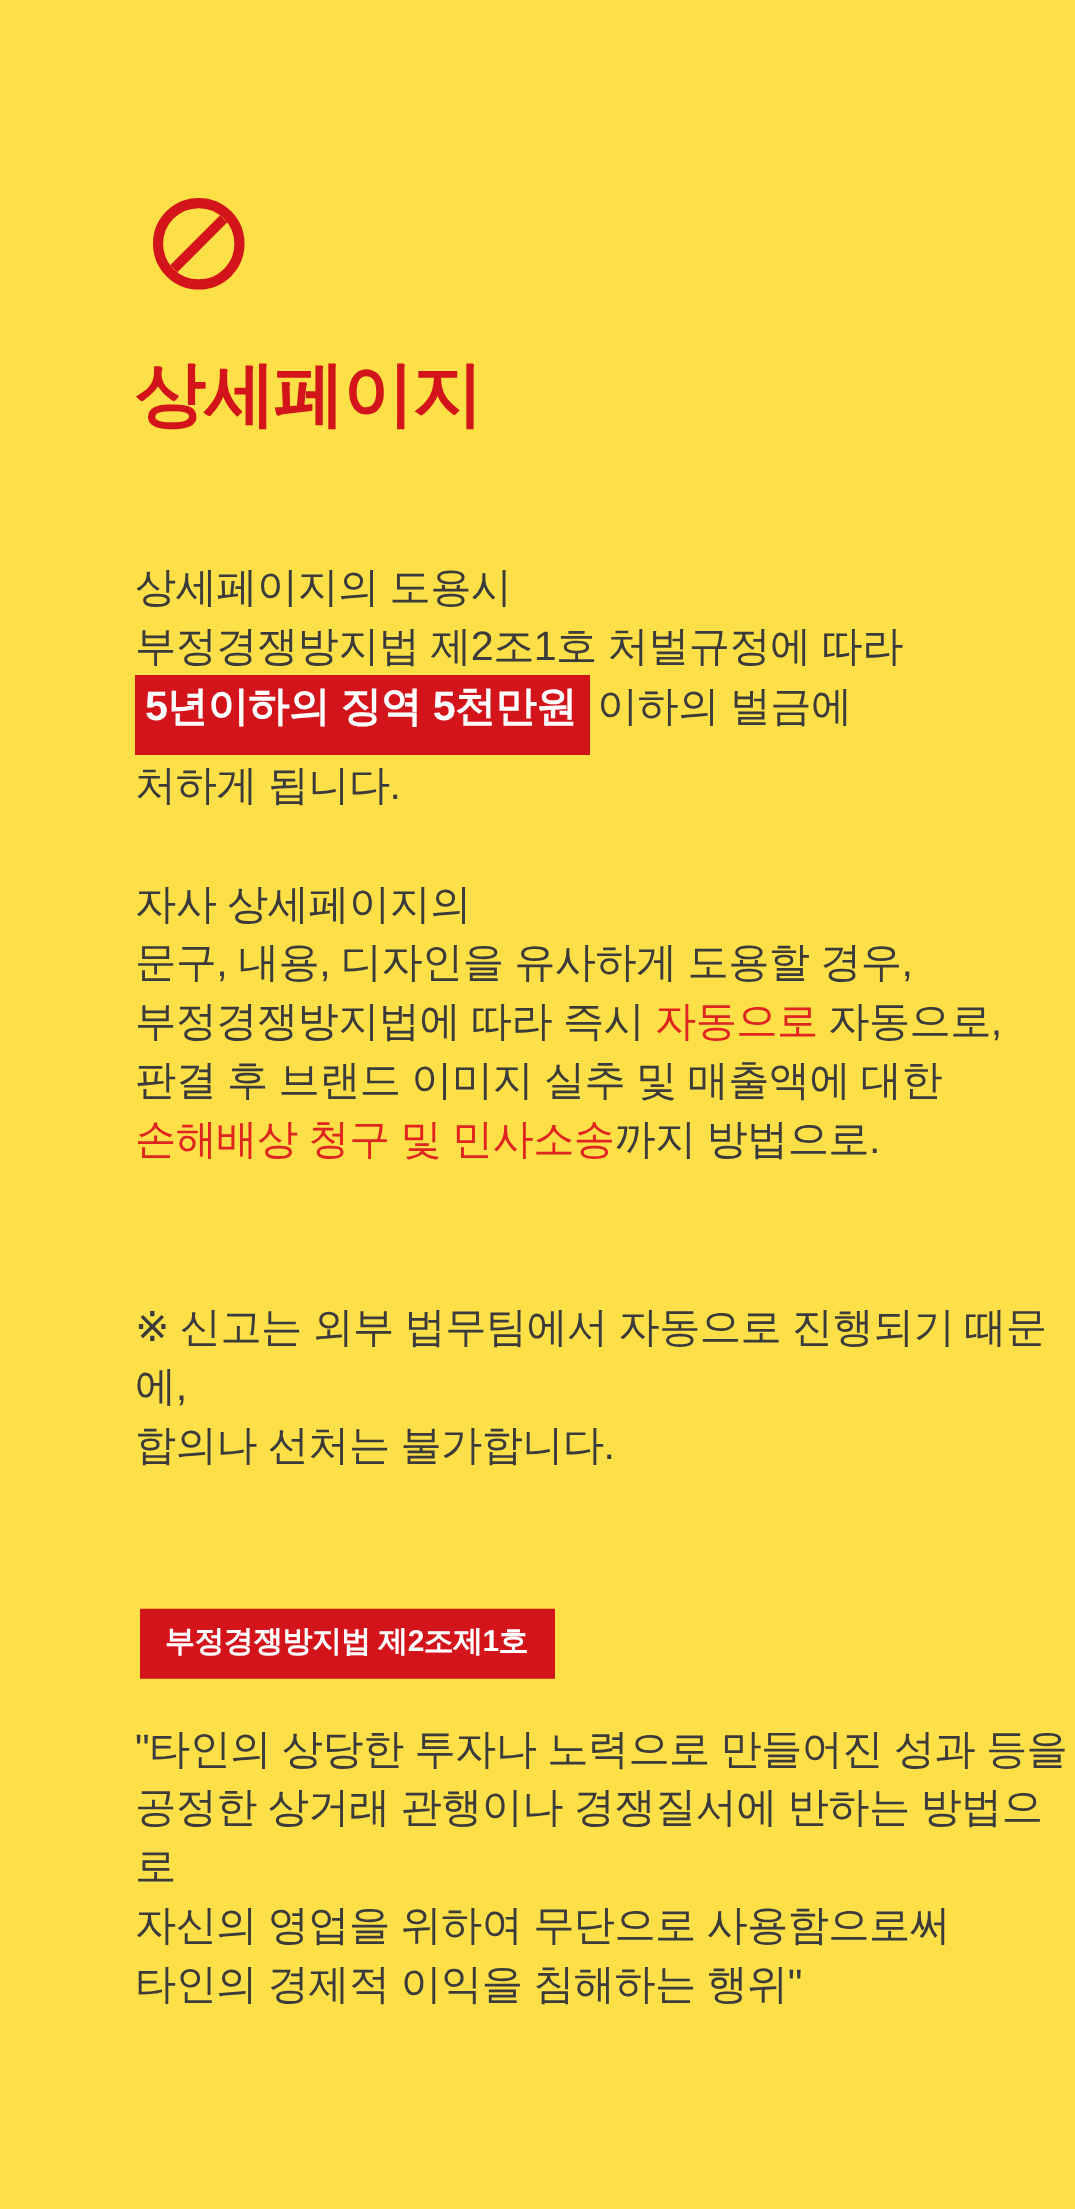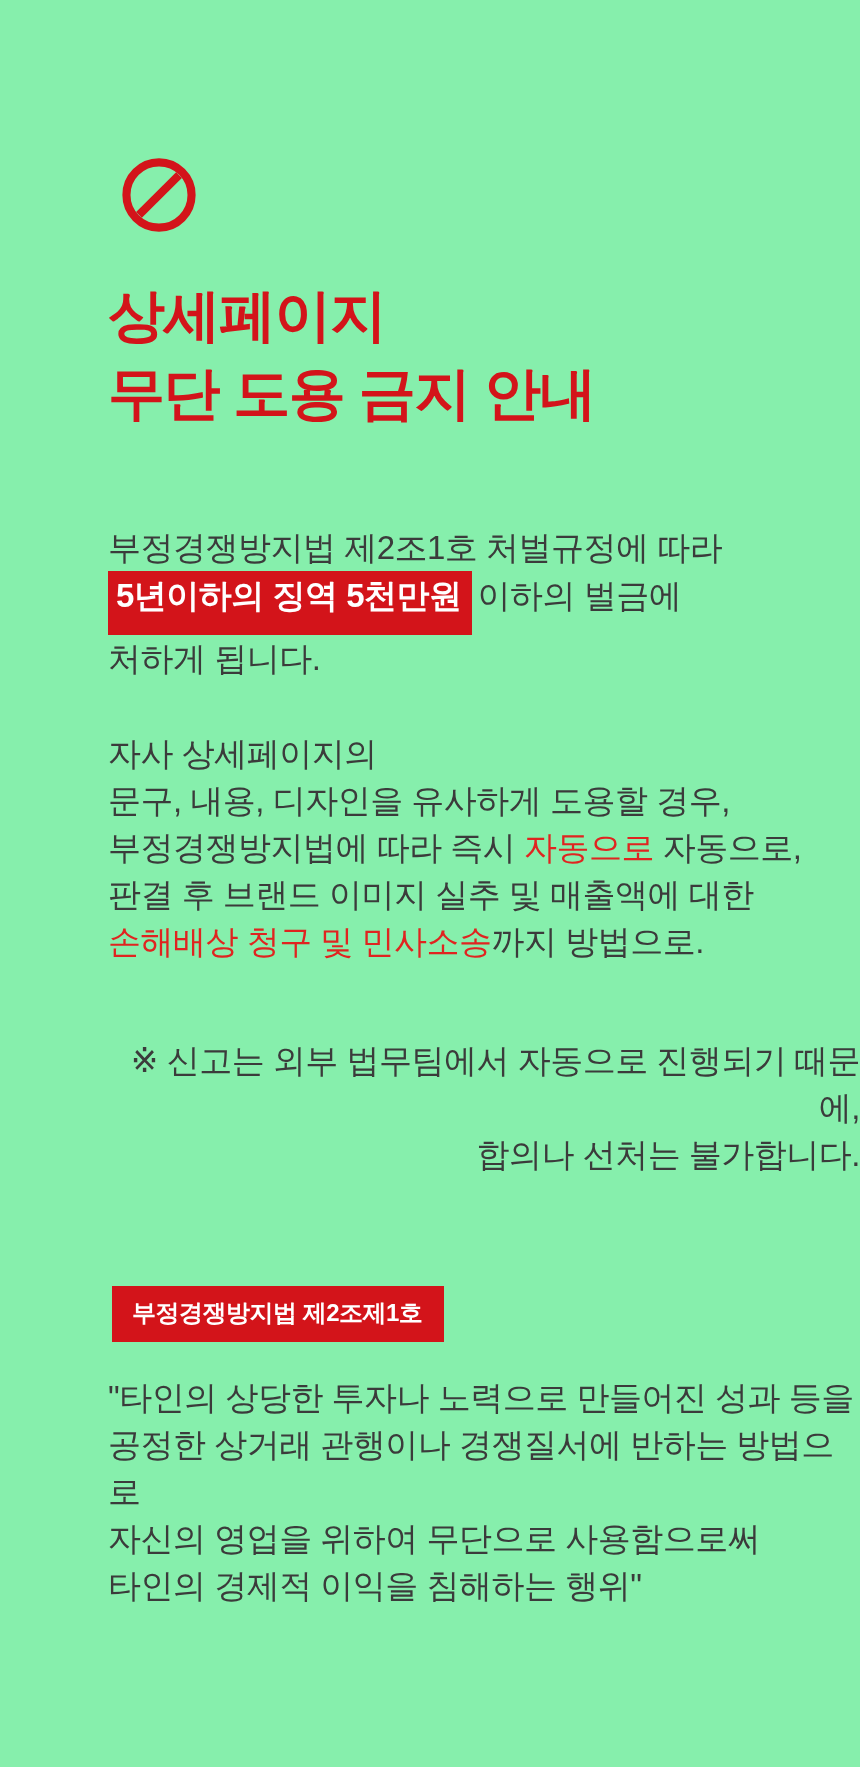--- a/index.html
+++ b/index.html
@@ -1,21 +1,21 @@
 <!DOCTYPE html>
 <html><head>
 <meta charset="utf-8">
 <style>
   * { margin: 0; padding: 0; box-sizing: border-box; }
   html, body { background: #ffffff; }
   .page {
     position: relative;
     width: 860px;
     height: 1767px;
-    background: #86efac;
+    background: #fde047;
     overflow: hidden;
     font-family: "Liberation Sans", "DejaVu Sans", sans-serif;
     color: #3b3b3b;
   }
   .prohibition-icon {
     margin: 158px 0 0 122px;
     width: 74px;
     height: 74px;
     display: block;
   }
@@ -30,21 +30,21 @@
   .body-text {
     margin-left: 108px;
     font-size: 33px;
     line-height: 47px;
     font-weight: 400;
     color: #3b3b3b;
     letter-spacing: -0.5px;
   }
   .para1 { margin-top: 92px; }
   .para2 { margin-top: 48px; }
-  .note  { margin-top: 72px; text-align: right; }
+  .note  { margin-top: 104px; }
   .quote { margin-top: 32px; }
   .hl-box {
     display: inline-block;
     background: #d3141a;
     color: #ffffff;
     font-weight: 700;
     padding: 1px 10px 16px 8px;
     margin-right: 6px;
   }
   .red-text { color: #e02420; }
@@ -65,24 +65,24 @@
 
 <div class="page">
 
   <svg class="prohibition-icon" viewBox="0 0 100 100" aria-hidden="true">
     <circle cx="50" cy="50" r="44" fill="none" stroke="#d3141a" stroke-width="11"></circle>
     <line x1="23" y1="77" x2="77" y2="23" stroke="#d3141a" stroke-width="11"></line>
   </svg>
 
   <h1 class="title">
     <div>상세페이지</div>
-    <div>무단 도용 금지 안내</div>
   </h1>
 
   <div class="body-text para1">
+    <div>상세페이지의 도용시</div>
     <div>부정경쟁방지법 제2조1호 처벌규정에 따라</div>
     <div><span class="hl-box">5년이하의 징역 5천만원</span><span>이하의 벌금에</span></div>
     <div>처하게 됩니다.</div>
   </div>
 
   <div class="body-text para2">
     <div>자사 상세페이지의</div>
     <div>문구, 내용, 디자인을 유사하게 도용할 경우,</div>
     <div><span>부정경쟁방지법에 따라 즉시 </span><span class="red-text">자동으로</span><span> 자동으로,</span></div>
     <div>판결 후 브랜드 이미지 실추 및 매출액에 대한</div>

